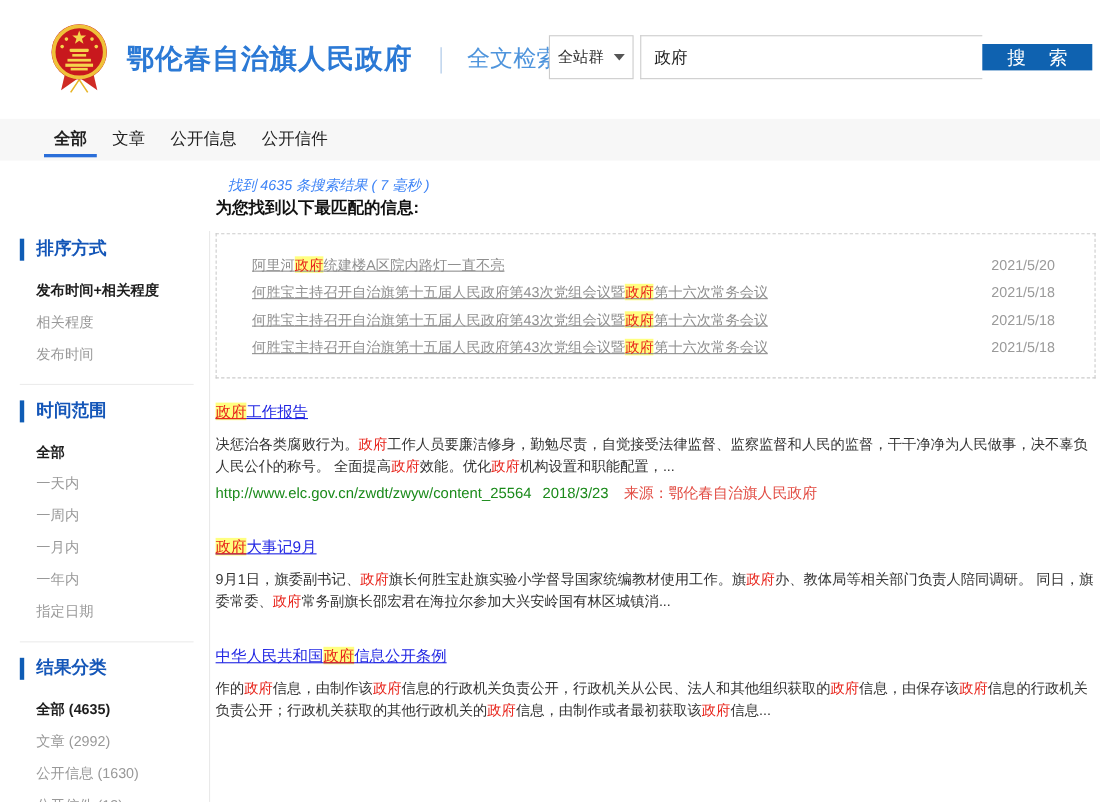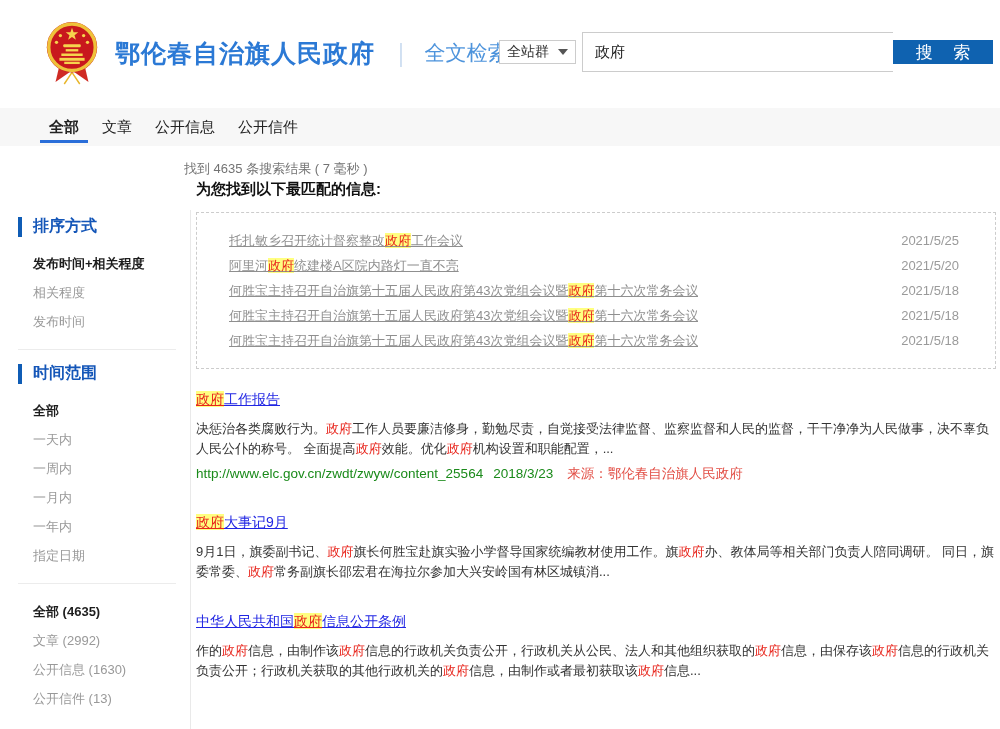--- a/index.html
+++ b/index.html
@@ -9,41 +9,41 @@
 
   
   .header { position:absolute; left:16px; top:0; width:1000px; height:108px; background:#fff; }
   .brand { position:absolute; left:25px; top:20px; height:66px; display:flex; align-items:center; }
   .emblem { width:62px; height:66px; margin-right:12px; flex:0 0 auto; }
   .site-title { font-size:25px; font-weight:bold; color:#2b79d5; letter-spacing:1px; white-space:nowrap; }
   .title-sep { color:#c3d7ee; font-size:24px; margin:0 12px 0 14px; font-weight:normal; }
   .subtitle { font-size:21px; color:#4e94dc; white-space:nowrap; }
 
   .searchbar { position:absolute; left:483px; top:32px; display:flex; align-items:center; }
-  .scope { width:77px; height:24px; border:1px solid #ccc; background:#fff; display:flex;
+  .scope { width:77px; height:40px; border:1px solid #ccc; background:#fff; display:flex;
     align-items:center; justify-content:center; gap:9px; font-size:14px; color:#333;
     cursor:pointer; margin-right:6px; }
   .caret { width:0; height:0; border-left:5px solid transparent; border-right:5px solid transparent;
     border-top:6px solid #555; }
   .search-input { width:311px; height:40px; border:1px solid #ccc; border-right:none;
     padding:0 12px; font-size:15px; color:#222; outline:none;
     font-family:"Liberation Sans","DejaVu Sans",sans-serif; }
   .search-button { width:100px; height:24px; background:#0f62b0; color:#fff; border:none;
     font-size:17px; letter-spacing:8px; padding-left:8px; cursor:pointer;
     font-family:"Liberation Sans","DejaVu Sans",sans-serif; }
   .advanced { color:#e03a30; font-size:14px; margin-left:10px; text-decoration:none; cursor:pointer; }
 
   
   .tabs { position:absolute; left:0; top:108px; width:1000px; height:38px; background:#f7f7f7;
     padding-left:40px; }
   .tab { display:inline-block; height:35px; line-height:37px; padding:0 9px; margin-right:5px;
     font-size:15px; color:#222; cursor:pointer; border-bottom:3px solid transparent; }
   .tab.active { font-weight:bold; border-bottom-color:#2a6ed9; }
 
-  .meta { position:absolute; left:184px; top:160px; font-size:13px; color:#737373; }
+  .meta { position:absolute; left:207px; top:160px; font-size:13px; color:#3b82f6;font-style:italic; }
 
   
   .sidebar { position:absolute; left:0; top:210px; width:191px; height:519px;
     border-right:1px solid #e9e9e9; }
   .side-heading { display:flex; align-items:center; margin:6px 0 12px 18px; }
   .side-accent { width:4px; height:20px; background:#0f5cb5; margin-right:11px; }
   .side-heading-text { font-size:16px; font-weight:bold; color:#1456b8; }
   .side-item { padding-left:33px; font-size:13px; color:#999; line-height:29px; cursor:pointer;
     white-space:nowrap; }
   .side-item.active { color:#1d1d1d; font-weight:bold; }
@@ -129,33 +129,33 @@
         <span class="side-accent"></span>
         <span class="side-heading-text">时间范围</span>
       </div>
       <div class="side-item active">全部</div>
       <div class="side-item">一天内</div>
       <div class="side-item">一周内</div>
       <div class="side-item">一月内</div>
       <div class="side-item">一年内</div>
       <div class="side-item">指定日期</div>
       <div class="side-divider"></div>
+      <div class="side-heading">
+        <span class="side-accent"></span>
+        <span class="side-heading-text">结果分类</span>
+      </div>
       <div class="side-item active">全部  (4635)</div>
       <div class="side-item">文章  (2992)</div>
       <div class="side-item">公开信息  (1630)</div>
       <div class="side-item">公开信件  (13)</div>
     </div>
 
   <div class="main">
     <div class="matched-heading">为您找到以下最匹配的信息:</div>
     <div class="matched-box" id="matchedBox">
-        <div class="m-row">
-          <a class="m-link"><span>托扎敏乡召开统计督察整改</span><span class="kw-hl">政府</span><span>工作会议</span></a>
-          <span class="m-date">2021/5/25</span>
-        </div>
         <div class="m-row">
           <a class="m-link"><span>阿里河</span><span class="kw-hl">政府</span><span>统建楼A区院内路灯一直不亮</span></a>
           <span class="m-date">2021/5/20</span>
         </div>
         <div class="m-row">
           <a class="m-link"><span>何胜宝主持召开自治旗第十五届人民政府第43次党组会议暨</span><span class="kw-hl">政府</span><span>第十六次常务会议</span></a>
           <span class="m-date">2021/5/18</span>
         </div>
         <div class="m-row">
           <a class="m-link"><span>何胜宝主持召开自治旗第十五届人民政府第43次党组会议暨</span><span class="kw-hl">政府</span><span>第十六次常务会议</span></a>

